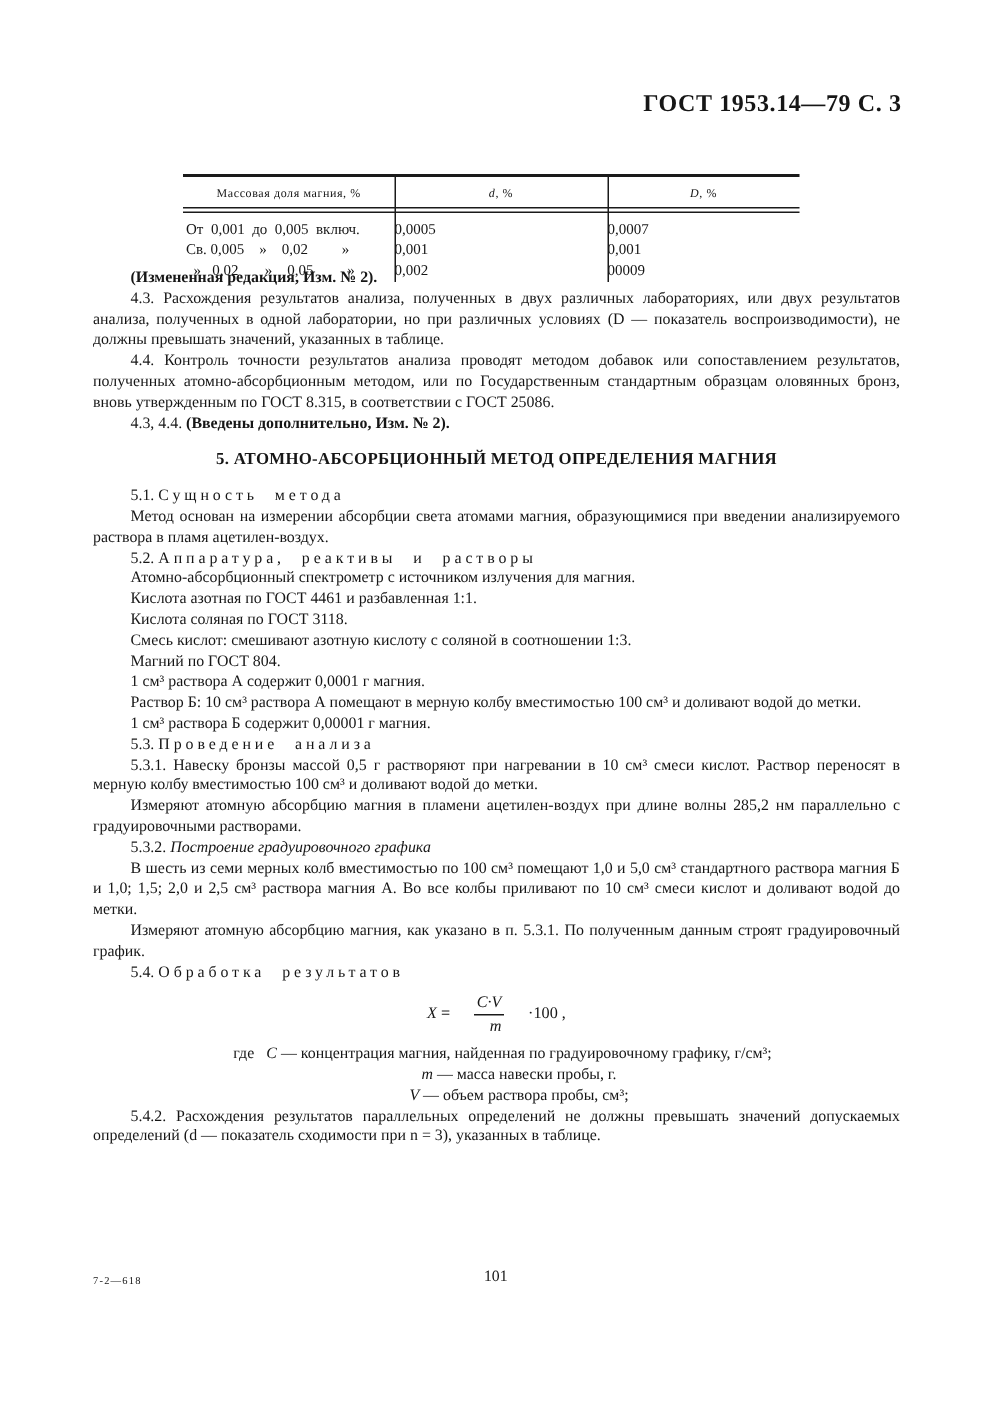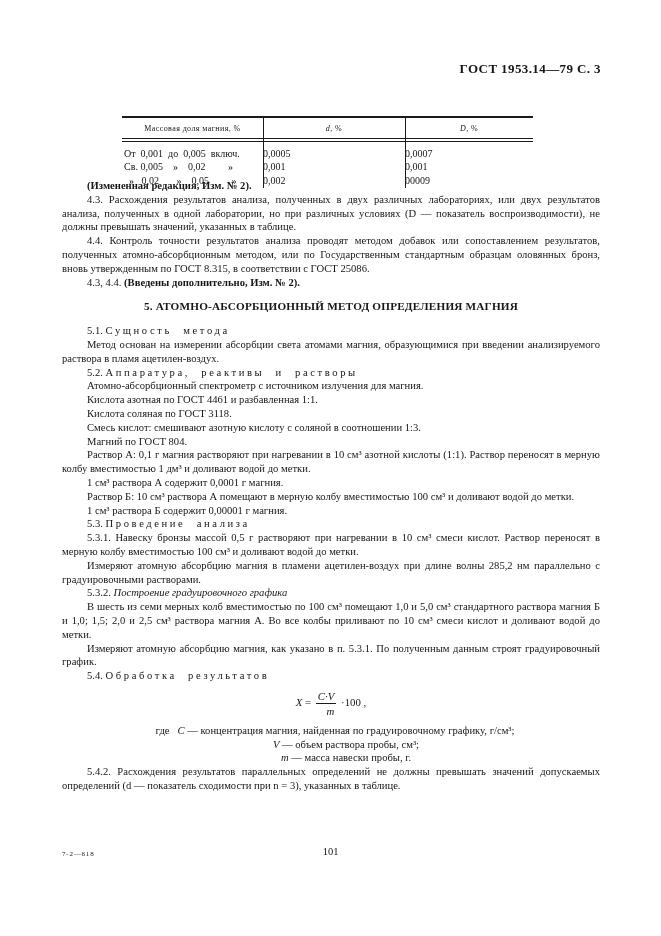--- a/index.html
+++ b/index.html
@@ -7,21 +7,21 @@
     position: relative;
     width: 661px; height: 936px;
     background: #ffffff;
     color: #161616;
     font-family: "Liberation Serif", "DejaVu Serif", serif;
     overflow: hidden;
   }
   
   .hdr {
     position: absolute; top: 61px; right: 60px;
-    font-weight: bold; font-size: 13px; letter-spacing: 0.4px;
+    font-weight: bold; font-size: 16px; letter-spacing: 0.4px;
   }
   
   .gtable {
     position: absolute; left: 122px; top: 116px; width: 411px;
     border-top: 2.5px solid #1a1a1a;
     font-size: 10px;
   }
   .thead { display: flex; height: 20px; align-items: center; font-size: 8px; letter-spacing: 0.4px; }
   .hcell { text-align: center; }
   .c1 { width: 141px; }
@@ -43,21 +43,21 @@
   .p { margin: 0; text-indent: 25px; }
   .bold { font-weight: bold; }
   .h5 {
     margin: 11px 0 10px; font-size: 11.2px; font-weight: bold;
     text-align: center; text-indent: 0; letter-spacing: 0.2px;
   }
   .sp { letter-spacing: 2.6px; word-spacing: 6px; }
   .itt { font-style: italic; }
   .formula { text-align: center; margin: 7px 0 6px; font-size: 10.8px; text-indent: 0; }
   .fvar { font-style: italic; }
-  .frac { display: inline-block; vertical-align: middle; margin: 0 2px; line-height: 1.15; text-align: right; }
+  .frac { display: inline-block; vertical-align: middle; margin: 0 13px; line-height: 1.15; text-align: right; }
   .frac .num { display: block; padding: 0 2px 1px; }
   .frac .den { display: block; border-top: 1px solid #1a1a1a; padding: 1px 2px 0; }
   .def { margin: 0; text-align: center; text-indent: 0; }
   .def .where { display: inline-block; width: 30px; }
   .def.ind { padding-left: 30px; }
   .term { font-style: italic; }
   
   .footnote { position: absolute; left: 62px; top: 850px; font-size: 7px; letter-spacing: 0.8px; }
   .pageno { position: absolute; left: 0; right: 0; top: 846px; text-align: center; font-size: 10.5px; }
 </style>
@@ -106,21 +106,20 @@
 
     <p class="p"><span>5.1. </span><span class="sp">Сущность метода</span></p>
     <p class="p">Метод основан на измерении  абсорбции света  атомами магния, образующимися при введении анализируемого раствора в пламя ацетилен-воздух.</p>
 
     <p class="p"><span>5.2. </span><span class="sp">Аппаратура, реактивы и растворы</span></p>
     <p class="p">Атомно-абсорбционный спектрометр с источником излучения для магния.</p>
     <p class="p">Кислота азотная по ГОСТ 4461 и разбавленная 1:1.</p>
     <p class="p">Кислота соляная по ГОСТ 3118.</p>
     <p class="p">Смесь кислот: смешивают  азотную кислоту  с соляной в соотношении 1:3.</p>
     <p class="p">Магний по ГОСТ 804.</p>
-    <p class="p">Раствор А: 0,1 г магния растворяют при нагревании в 10 см³ азотной кислоты (1:1). Раствор переносят в мерную колбу вместимостью 1 дм³ и доливают водой до метки.</p>
     <p class="p">1 см³ раствора  А содержит 0,0001 г магния.</p>
     <p class="p">Раствор Б: 10 см³  раствора А помещают в мерную колбу вместимостью 100 см³ и доливают водой до метки.</p>
     <p class="p">1 см³ раствора  Б содержит 0,00001 г магния.</p>
 
     <p class="p"><span>5.3. </span><span class="sp">Проведение анализа</span></p>
     <p class="p">5.3.1. Навеску бронзы  массой 0,5 г   растворяют при нагревании в 10 см³ смеси кислот. Раствор переносят в мерную колбу вместимостью 100 см³ и доливают водой до метки.</p>
     <p class="p">Измеряют атомную абсорбцию магния в пламени ацетилен-воздух при длине волны 285,2 нм параллельно с градуировочными растворами.</p>
 
     <p class="p"><span>5.3.2. </span><span class="itt">Построение градуировочного графика</span></p>
     <p class="p">В шесть из семи мерных колб вместимостью по 100 см³ помещают 1,0 и 5,0 см³ стандартного раствора магния Б и 1,0; 1,5; 2,0 и 2,5 см³ раствора магния А. Во все колбы приливают по 10 см³ смеси кислот и доливают  водой до метки.</p>
@@ -129,22 +128,22 @@
     <p class="p"><span>5.4. </span><span class="sp">Обработка результатов</span></p>
 
     <div class="formula">
       <span class="fvar">X</span>
       <span>=</span>
       <span class="frac"><span class="num fvar">C·V</span><span class="den fvar">m</span></span>
       <span>·100 ,</span>
     </div>
 
     <p class="def"><span class="where">где</span><span class="term">C</span><span> — концентрация магния, найденная по градуировочному графику, г/см³;</span></p>
+    <p class="def ind"><span class="term">m</span><span> — масса навески пробы, г.</span></p>
     <p class="def ind"><span class="term">V</span><span> — объем  раствора пробы, см³;</span></p>
-    <p class="def ind"><span class="term">m</span><span> — масса навески пробы, г.</span></p>
 
     <p class="p">5.4.2. Расхождения результатов параллельных определений не должны  превышать значений допускаемых определений (d — показатель сходимости при n = 3), указанных в таблице.</p>
   </div>
 
   <div class="footnote">7-2—618</div>
   <div class="pageno">101</div>
 
 </div>
 
 </body></html>

